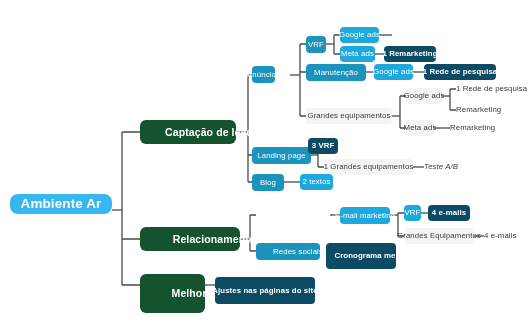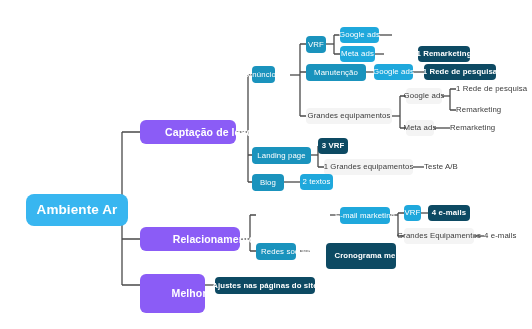--- a/index.html
+++ b/index.html
@@ -6,21 +6,21 @@
   body{width:532px;height:329px;overflow:hidden;
        font-family:"Liberation Sans","DejaVu Sans",sans-serif;}
   #canvas{position:relative;width:532px;height:329px;background:#ffffff;}
   svg#links{position:absolute;left:0;top:0;width:532px;height:329px;}
   svg#links path{fill:none;stroke:#4a4a4a;stroke-width:1.3;}
   .node{position:absolute;box-sizing:border-box;display:flex;align-items:center;
         justify-content:center;white-space:nowrap;border-radius:5px;
         letter-spacing:.1px;line-height:1;}
   
   .t-root{background:#38b6f0;color:#ffffff;font-size:13.5px;font-weight:bold;border-radius:8px;}
-  .t-l1{background:#8b5cf6;color:#ffffff;font-size:10.5px;font-weight:bold;border-radius:6px;padding-left:48px;}
+  .t-l1{background:#14532d;color:#ffffff;font-size:10.5px;font-weight:bold;border-radius:6px;padding-left:48px;}
   .t-mid{background:#1a93bd;color:#ffffff;font-size:7.8px;border-radius:4px;}
   .t-blue{background:#1fa8dc;color:#ffffff;font-size:7.8px;border-radius:4px;}
   .t-dark{background:#0d4a63;color:#ffffff;font-size:7.8px;font-weight:bold;border-radius:4px;}
   .t-plain{background:#f4f4f4;color:#3b3b3b;font-size:7.8px;border-radius:4px;}
   .t-bare{background:transparent;color:#3b3b3b;font-size:7.8px;}
 </style>
 </head>
 <body>
 
 <div id="canvas">
@@ -81,56 +81,56 @@
 
     <path d="M421,213 H428"></path>
 
     <path d="M474,236 H484"></path>
 
     <path d="M300,251 H310"></path>
 
     <path d="M205,285 H215"></path>
   </svg>
 
-  <div class="node t-root" style="left:26px;top:194px;width:102px;height:32px;">Ambiente Ar</div>
+  <div class="node t-root" style="left:10px;top:194px;width:102px;height:20px;">Ambiente Ar</div>
 
   <div class="node t-l1" style="left:140px;top:120px;width:96px;height:24px;">Captação de leads</div>
   <div class="node t-l1" style="left:140px;top:227px;width:100px;height:24px;">Relacionamento</div>
   <div class="node t-l1" style="left:140px;top:274px;width:65px;height:39px;">Melhorias</div>
 
   <div class="node t-mid" style="left:252px;top:66px;width:23px;height:17px;">Anúncios</div>
   <div class="node t-mid" style="left:252px;top:147px;width:59px;height:17px;">Landing page</div>
   <div class="node t-mid" style="left:252px;top:174px;width:32px;height:17px;">Blog</div>
 
   <div class="node t-mid" style="left:306px;top:36px;width:20px;height:17px;">VRF</div>
   <div class="node t-mid" style="left:306px;top:64px;width:60px;height:17px;">Manutenção</div>
   <div class="node t-plain" style="left:306px;top:108px;width:86px;height:16px;">Grandes equipamentos</div>
 
   <div class="node t-blue" style="left:340px;top:27px;width:39px;height:16px;">Google ads</div>
   <div class="node t-blue" style="left:340px;top:46px;width:35px;height:16px;">Meta ads</div>
-  <div class="node t-dark" style="left:384px;top:46px;width:52px;height:16px;margin-left:34px;">1 Remarketing</div>
+  <div class="node t-dark" style="left:384px;top:46px;width:52px;height:16px;">1 Remarketing</div>
 
   <div class="node t-blue" style="left:374px;top:64px;width:39px;height:16px;">Google ads</div>
   <div class="node t-dark" style="left:424px;top:64px;width:72px;height:16px;">1 Rede de pesquisa</div>
 
   <div class="node t-plain" style="left:406px;top:88px;width:36px;height:16px;">Google ads</div>
   <div class="node t-bare" style="left:456px;top:81px;width:70px;height:15px;justify-content:flex-start;">1 Rede de pesquisa</div>
   <div class="node t-bare" style="left:456px;top:102px;width:60px;height:15px;justify-content:flex-start;">Remarketing</div>
   <div class="node t-plain" style="left:406px;top:120px;width:28px;height:16px;">Meta ads</div>
   <div class="node t-bare" style="left:450px;top:120px;width:60px;height:15px;justify-content:flex-start;">Remarketing</div>
 
-  <div class="node t-dark" style="left:318px;top:138px;width:30px;height:16px;">3 VRF</div>
+  <div class="node t-dark" style="left:308px;top:138px;width:30px;height:16px;">3 VRF</div>
   <div class="node t-plain" style="left:324px;top:159px;width:89px;height:16px;">1 Grandes equipamentos</div>
-  <div class="node t-bare" style="left:424px;top:159px;width:46px;height:15px;justify-content:flex-start;">Teste A/B</div>
+  <div class="node t-bare" style="left:424px;top:159px;width:46px;height:15px;justify-content:flex-start;font-style:italic;">Teste A/B</div>
 
   <div class="node t-blue" style="left:300px;top:174px;width:33px;height:16px;">2 textos</div>
 
   <div class="node t-blue" style="left:340px;top:207px;width:50px;height:17px;">E-mail marketing</div>
   <div class="node t-blue" style="left:404px;top:205px;width:17px;height:16px;">VRF</div>
   <div class="node t-dark" style="left:428px;top:205px;width:42px;height:16px;">4 e-mails</div>
   <div class="node t-plain" style="left:404px;top:228px;width:70px;height:16px;">Grandes Equipamentos</div>
   <div class="node t-bare" style="left:484px;top:228px;width:44px;height:15px;justify-content:flex-start;">4 e-mails</div>
-  <div class="node t-mid" style="left:256px;top:243px;width:40px;height:17px;padding-left:20px;">Redes sociais</div>
+  <div class="node t-mid" style="left:256px;top:243px;width:64px;height:17px;padding-left:20px;">Redes sociais</div>
   <div class="node t-dark" style="left:326px;top:243px;width:70px;height:26px;padding-left:24px;">Cronograma mensal</div>
 
-  <div class="node t-dark" style="left:215px;top:277px;width:100px;height:17px;">Ajustes nas páginas do site</div>
+  <div class="node t-dark" style="left:215px;top:277px;width:100px;height:27px;">Ajustes nas páginas do site</div>
 
 </div>
 
 </body></html>

